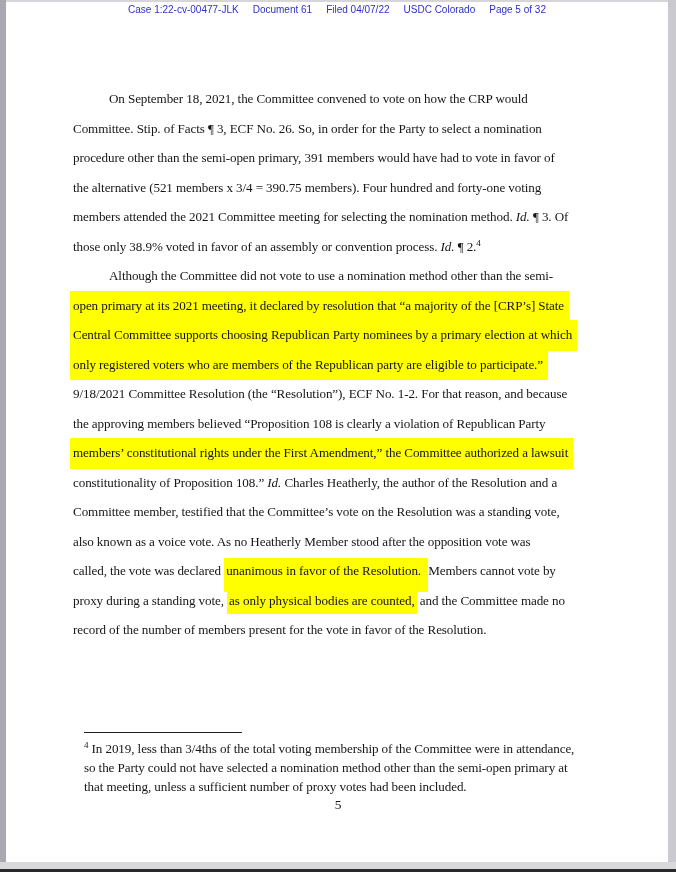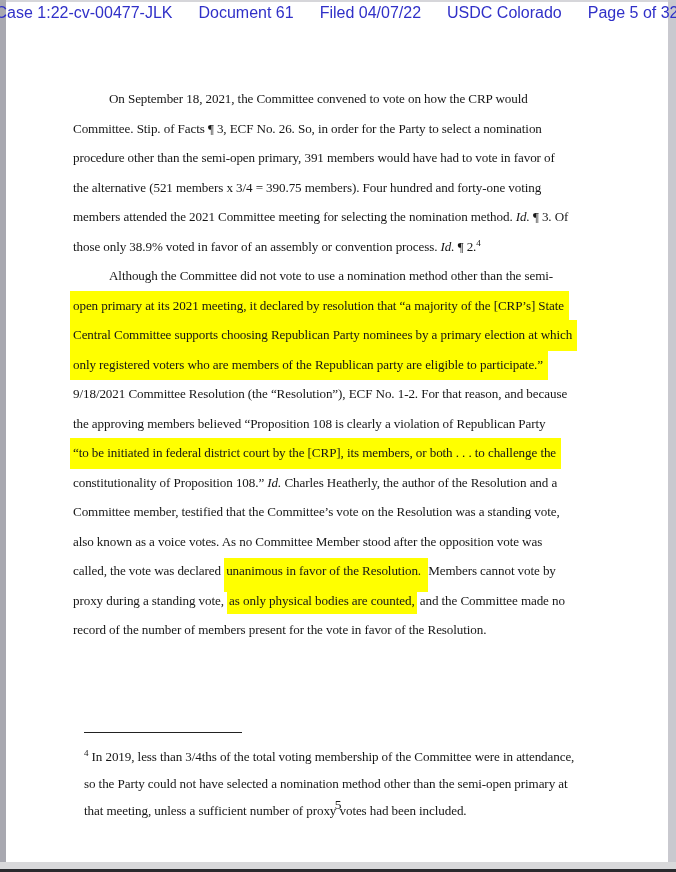--- a/index.html
+++ b/index.html
@@ -23,23 +23,23 @@
   .edge-right { position: absolute; top: 0; right: 0; bottom: 10px; width: 8px; background: #c9c9cf; }
   .bottom-bar { position: absolute; left: 0; right: 0; bottom: 0; height: 10px; background: #d9d9db; }
   .bottom-bar::after { content: ""; position: absolute; left: 0; right: 0; bottom: 0; height: 3px; background: #2a2a2e; }
 
   
   .stamp-header {
     position: absolute;
     top: 4px; left: 6px; right: 8px;
     display: flex;
     justify-content: center;
-    gap: 26px;
+    gap: 14px;
     font-family: "Liberation Sans", sans-serif;
-    font-size: 16px;
+    font-size: 10px;
     color: var(--header-blue);
     white-space: nowrap;
   }
 
   
   .content {
     position: absolute;
     left: 73px;
     top: 84px;
     width: 514px;
@@ -67,21 +67,21 @@
     border-top: 1.5px solid #222222;
   }
   .footnote {
     position: absolute;
     left: 84px; top: 739px;
     width: 520px;
     font-size: 13.1px;
     letter-spacing: -0.1px;
     color: var(--body-ink);
   }
-  .footnote .line { height: 19px; line-height: 19px; margin-top: 8px; }
+  .footnote .line { height: 19px; line-height: 19px; }
 
   .page-number {
     position: absolute;
     left: 0; right: 0; top: 797px;
     text-align: center;
     font-size: 13.5px;
     color: var(--body-ink);
   }
 </style>
 </head>
@@ -111,24 +111,24 @@
         <div class="line"><span>members attended the 2021 Committee meeting for selecting the nomination method. </span><span class="s-i">Id.</span><span> ¶ 3. Of</span></div>
         <div class="line"><span>those only 38.9% voted in favor of an assembly or convention process. </span><span class="s-i">Id.</span><span> ¶ 2.</span><span class="s-sup">4</span></div>
       </div>
     <div>
         <div class="line indent"><span>Although the Committee did not vote to use a nomination method other than the semi-</span></div>
         <div class="line"><span class="s-hlf">open primary at its 2021 meeting, it declared by resolution that “a majority of the [CRP’s] State</span></div>
         <div class="line"><span class="s-hlf">Central Committee supports choosing Republican Party nominees by a primary election at which</span></div>
         <div class="line"><span class="s-hlf">only registered voters who are members of the Republican party are eligible to participate.”</span></div>
         <div class="line"><span>9/18/2021 Committee Resolution (the “Resolution”), ECF No. 1-2. For that reason, and because</span></div>
         <div class="line"><span>the approving members believed “Proposition 108 is clearly a violation of Republican Party</span></div>
-        <div class="line"><span class="s-hlf">“to be initiated in federal district court by the [CRP], its members, or both . . . to challenge the</span></div>
+        <div class="line"><span class="s-hlf">members’ constitutional rights under the First Amendment,” the Committee authorized a lawsuit</span></div>
         <div class="line"><span>constitutionality of Proposition 108.” </span><span class="s-i">Id.</span><span> Charles Heatherly, the author of the Resolution and a</span></div>
         <div class="line"><span>Committee member, testified that the Committee’s vote on the Resolution was a standing vote,</span></div>
-        <div class="line"><span>also known as a voice votes. As no Committee Member stood after the opposition vote was</span></div>
+        <div class="line"><span>also known as a voice vote. As no Heatherly Member stood after the opposition vote was</span></div>
         <div class="line"><span>called, the vote was declared </span><span class="s-hlt">unanimous in favor of the Resolution. </span><span>Members cannot vote by</span></div>
         <div class="line"><span>proxy during a standing vote, </span><span class="s-hl">as only physical bodies are counted,</span><span> and the Committee made no</span></div>
         <div class="line"><span>record of the number of members present for the vote in favor of the Resolution.</span></div>
       </div>
   </div>
 
   <div class="footnote-rule"></div>
   <div class="footnote">
       <div class="line"><span class="s-sup">4</span><span> In 2019, less than 3/4ths of the total voting membership of the Committee were in attendance,</span></div>
       <div class="line"><span>so the Party could not have selected a nomination method other than the semi-open primary at</span></div>

